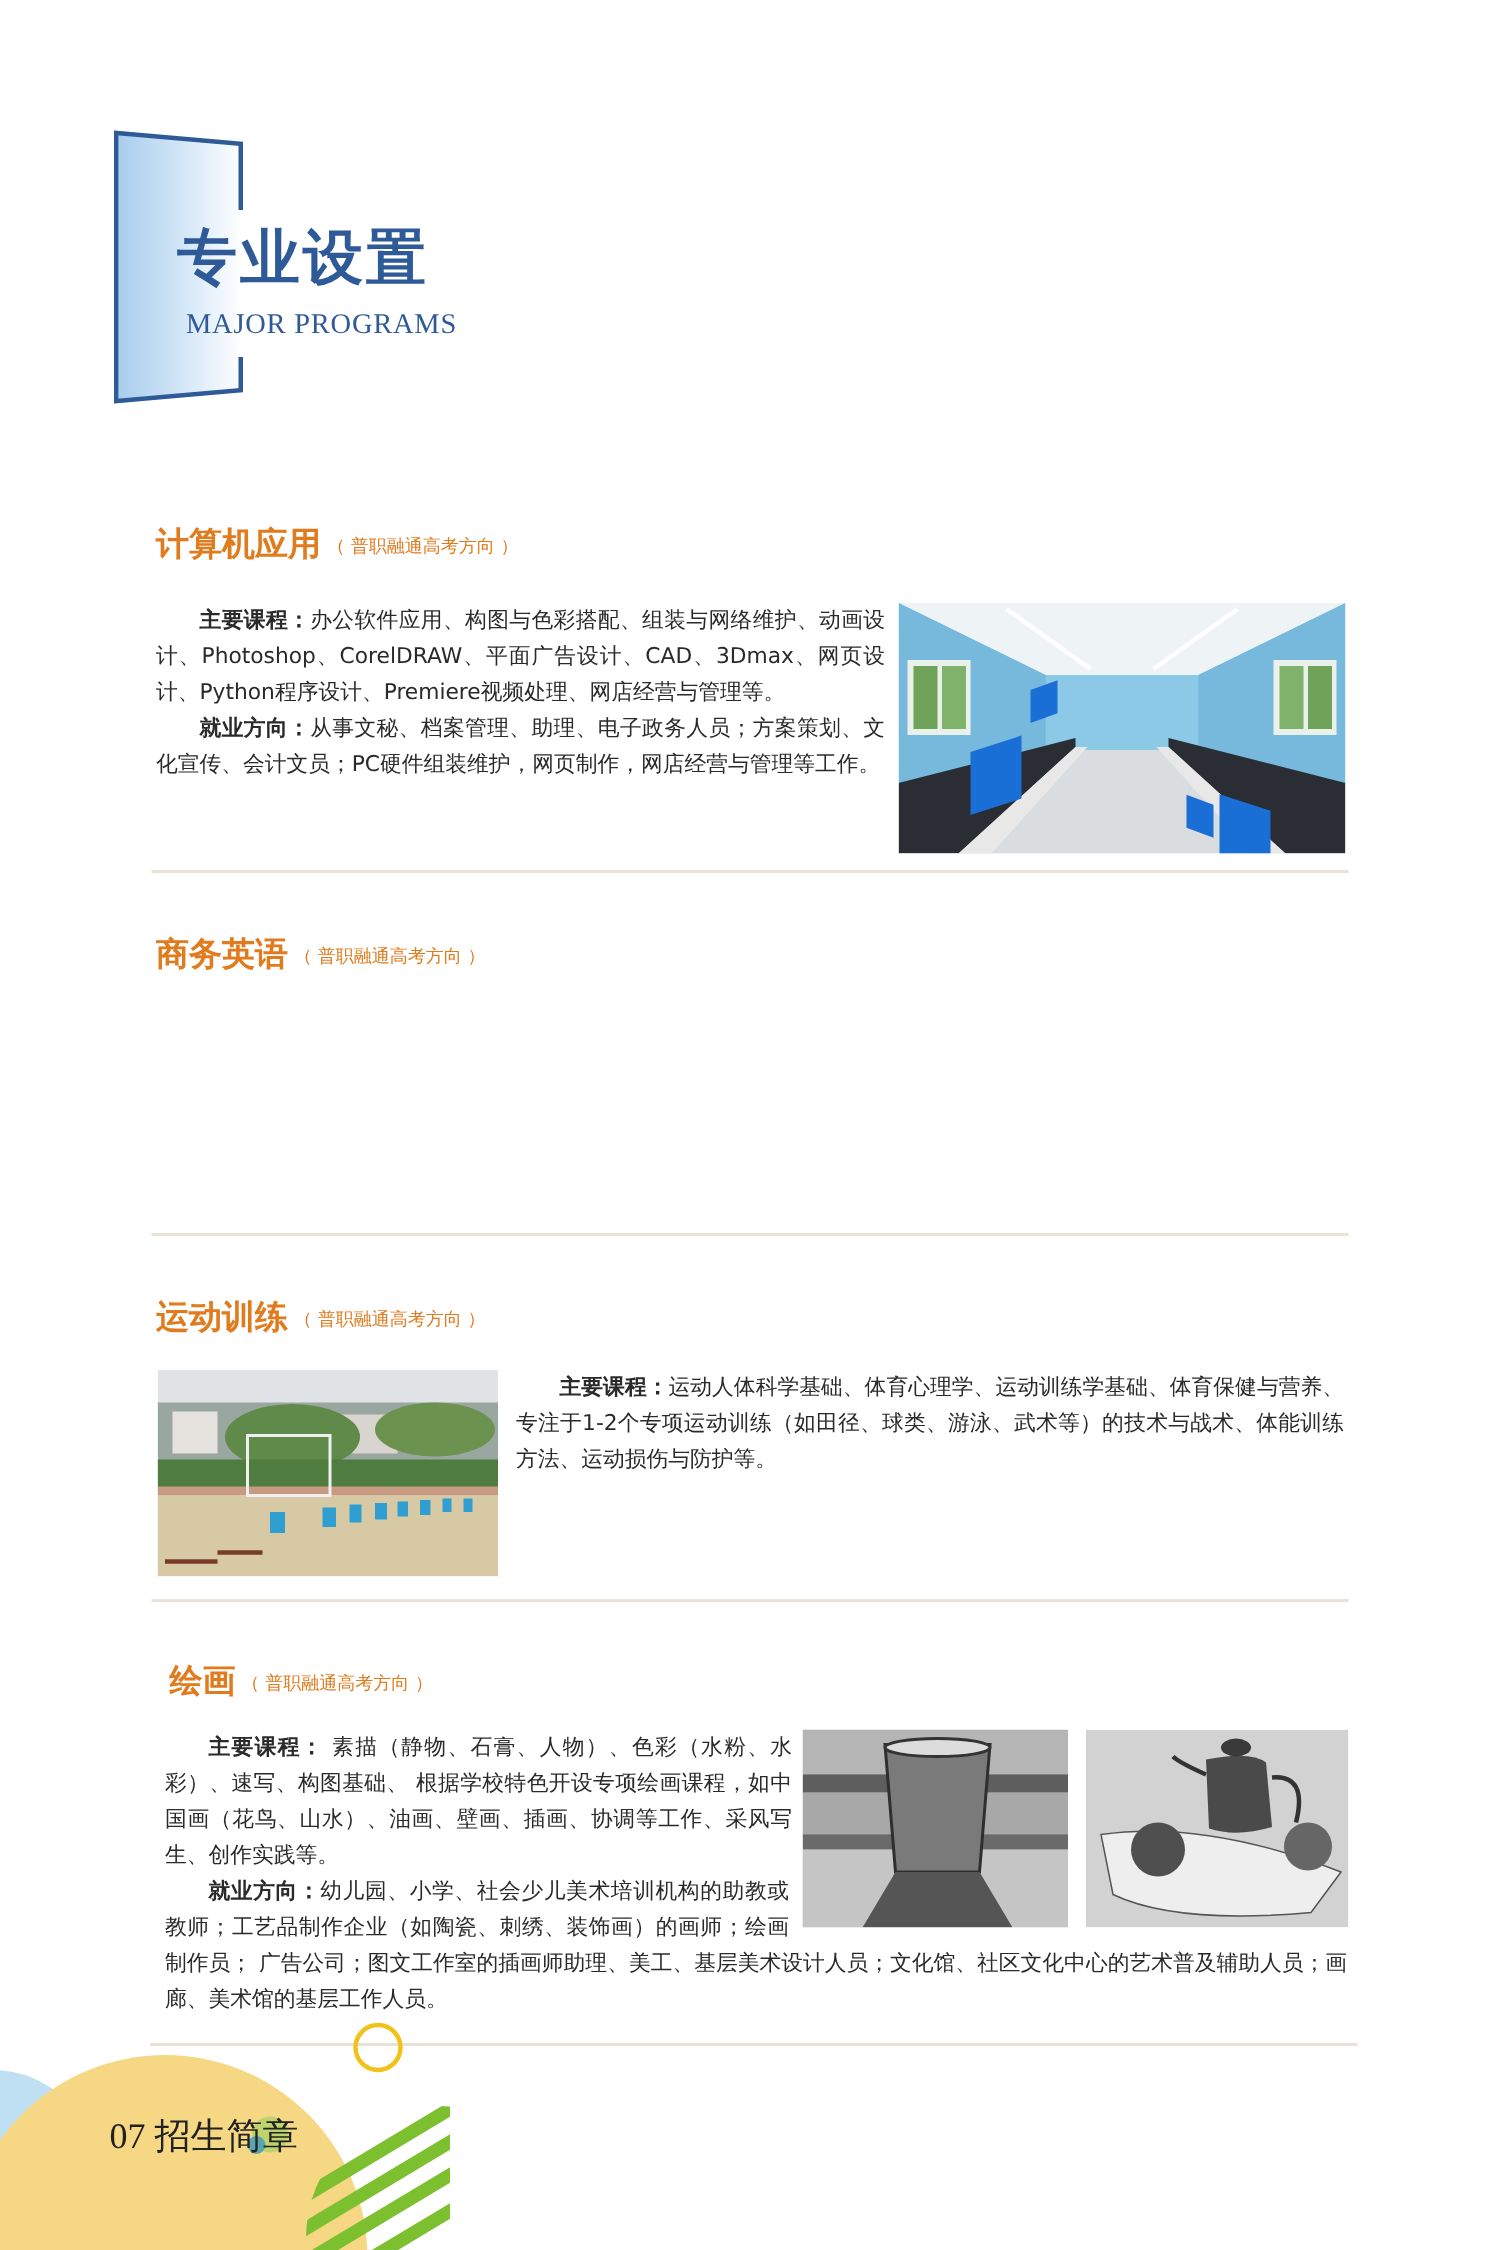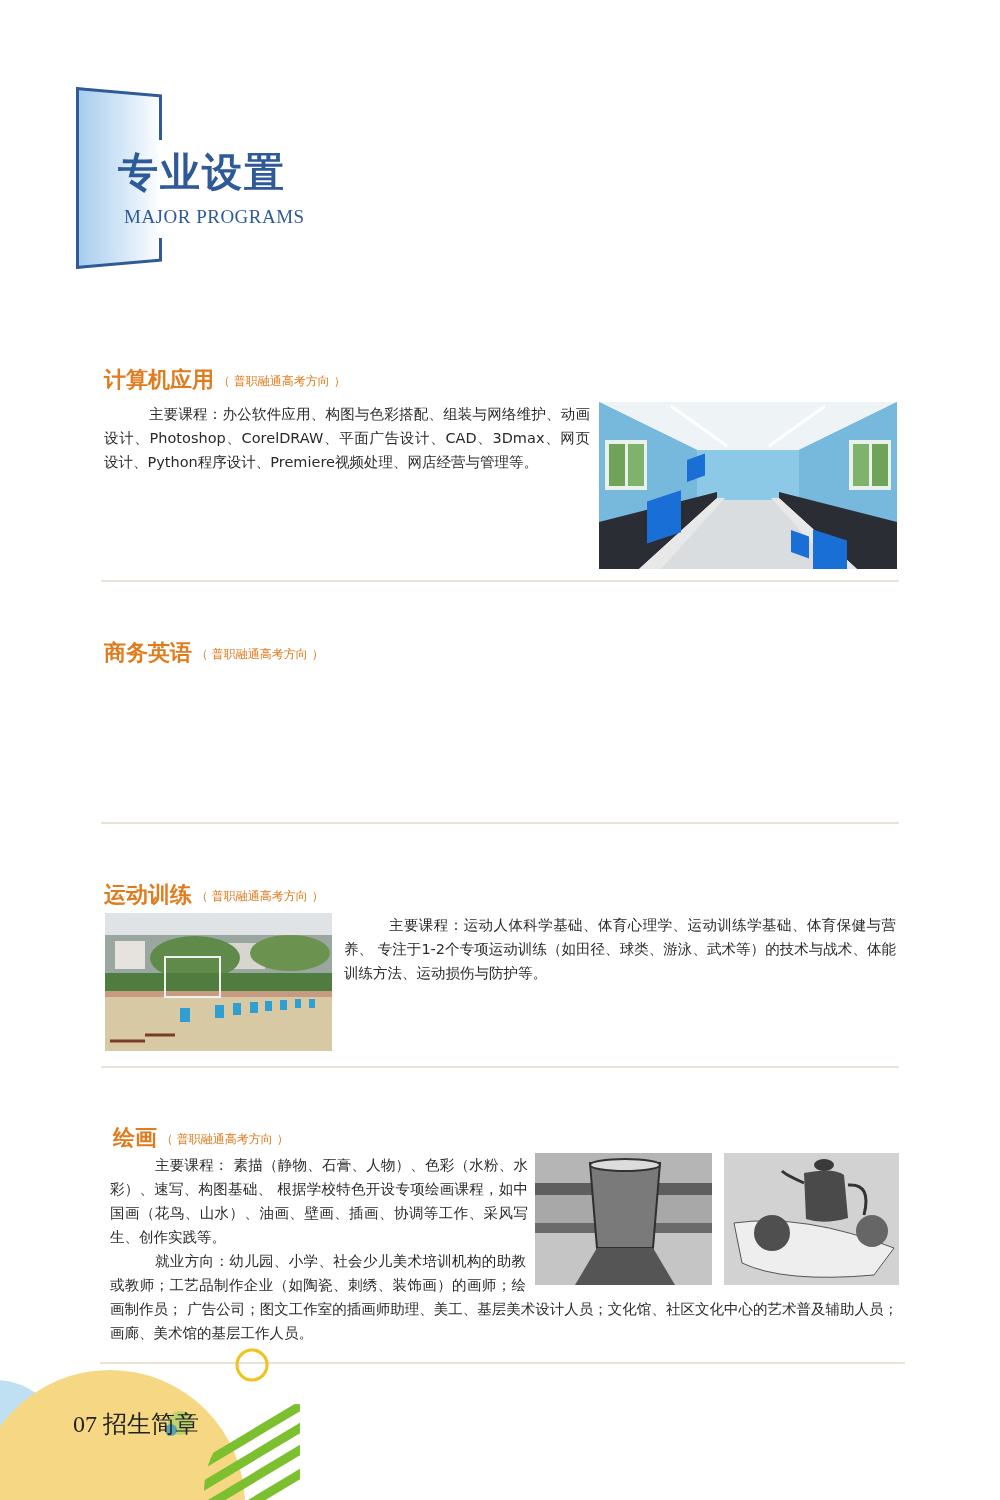--- a/index.html
+++ b/index.html
@@ -22,26 +22,26 @@
     font-family: "DejaVu Sans", sans-serif; font-weight: bold;
     font-size: 40px; color: #2f5a98; letter-spacing: 2px; line-height: 64px;
   }
   .hdr-sub {
     position: absolute; left: 124px; top: 206px;
     font-family: "Liberation Serif", "DejaVu Serif", serif;
     font-size: 19px; color: #2f5a98; letter-spacing: 0.5px;
   }
 
   
-  .sec-title { position: absolute; font-weight: bold; font-size: 22px; color: #e07b1e; line-height: 28px; white-space: nowrap; margin-top: 16px; }
+  .sec-title { position: absolute; font-weight: bold; font-size: 22px; color: #e07b1e; line-height: 28px; white-space: nowrap; }
   .sec-title .tag { font-weight: normal; font-size: 12px; color: #e07b1e; margin-left: 4px; vertical-align: 2px; }
 
   .para { position: absolute; font-size: 14.5px; line-height: 24px; color: #2a2a2a; text-align: justify; }
   .para p { text-indent: 2em; }
-  .para b { font-weight: normal; margin-left: 16px; }
+  .para b { font-weight: bold; }
 
   .divider { position: absolute; height: 2px; background: #e9e2d6; left: 101px; width: 798px; }
 
   .photo { position: absolute; overflow: hidden; }
 
   
   .footer-deco { position: absolute; }
   .page-label { position: absolute; left: 73px; top: 1408px; font-family: "Liberation Serif", "DejaVu Serif", serif; font-size: 24px; color: #222; }
 </style>
 </head>
@@ -55,20 +55,21 @@
   <div class="hdr-door-right-b"></div>
 </div>
 <div class="hdr-title">专业设置</div>
 <div class="hdr-sub">MAJOR PROGRAMS</div>
 
 <div class="sec-title" style="left:104px; top:350px;">
   <span>计算机应用</span><span class="tag">（ 普职融通高考方向 ）</span>
 </div>
 <div class="para" style="left:104px; top:402px; width:486px;">
   <p><b>主要课程：</b><span>办公软件应用、构图与色彩搭配、组装与网络维护、动画设计、Photoshop、CorelDRAW、平面广告设计、CAD、3Dmax、网页设计、Python程序设计、Premiere视频处理、网店经营与管理等。</span></p>
+  <p><b>就业方向：</b><span>从事文秘、档案管理、助理、电子政务人员；方案策划、文化宣传、会计文员；PC硬件组装维护，网页制作，网店经营与管理等工作。</span></p>
 </div>
 <div class="photo" style="left:599px; top:402px; width:298px; height:167px;">
   <svg width="298" height="167" viewBox="0 0 298 167">
     <rect width="298" height="167" fill="#7fc0e0"></rect>
     <polygon points="0,0 298,0 200,48 98,48" fill="#eef3f6"></polygon>
     <rect x="98" y="48" width="102" height="50" fill="#8cc9e6"></rect>
     <polygon points="0,0 98,48 98,98 0,120" fill="#76b9dc"></polygon>
     <polygon points="298,0 200,48 200,98 298,120" fill="#76b9dc"></polygon>
     <polygon points="0,167 98,98 200,98 298,167" fill="#d9dde0"></polygon>
     <line x1="72" y1="4" x2="128" y2="44" stroke="#fff" stroke-width="3"></line>

